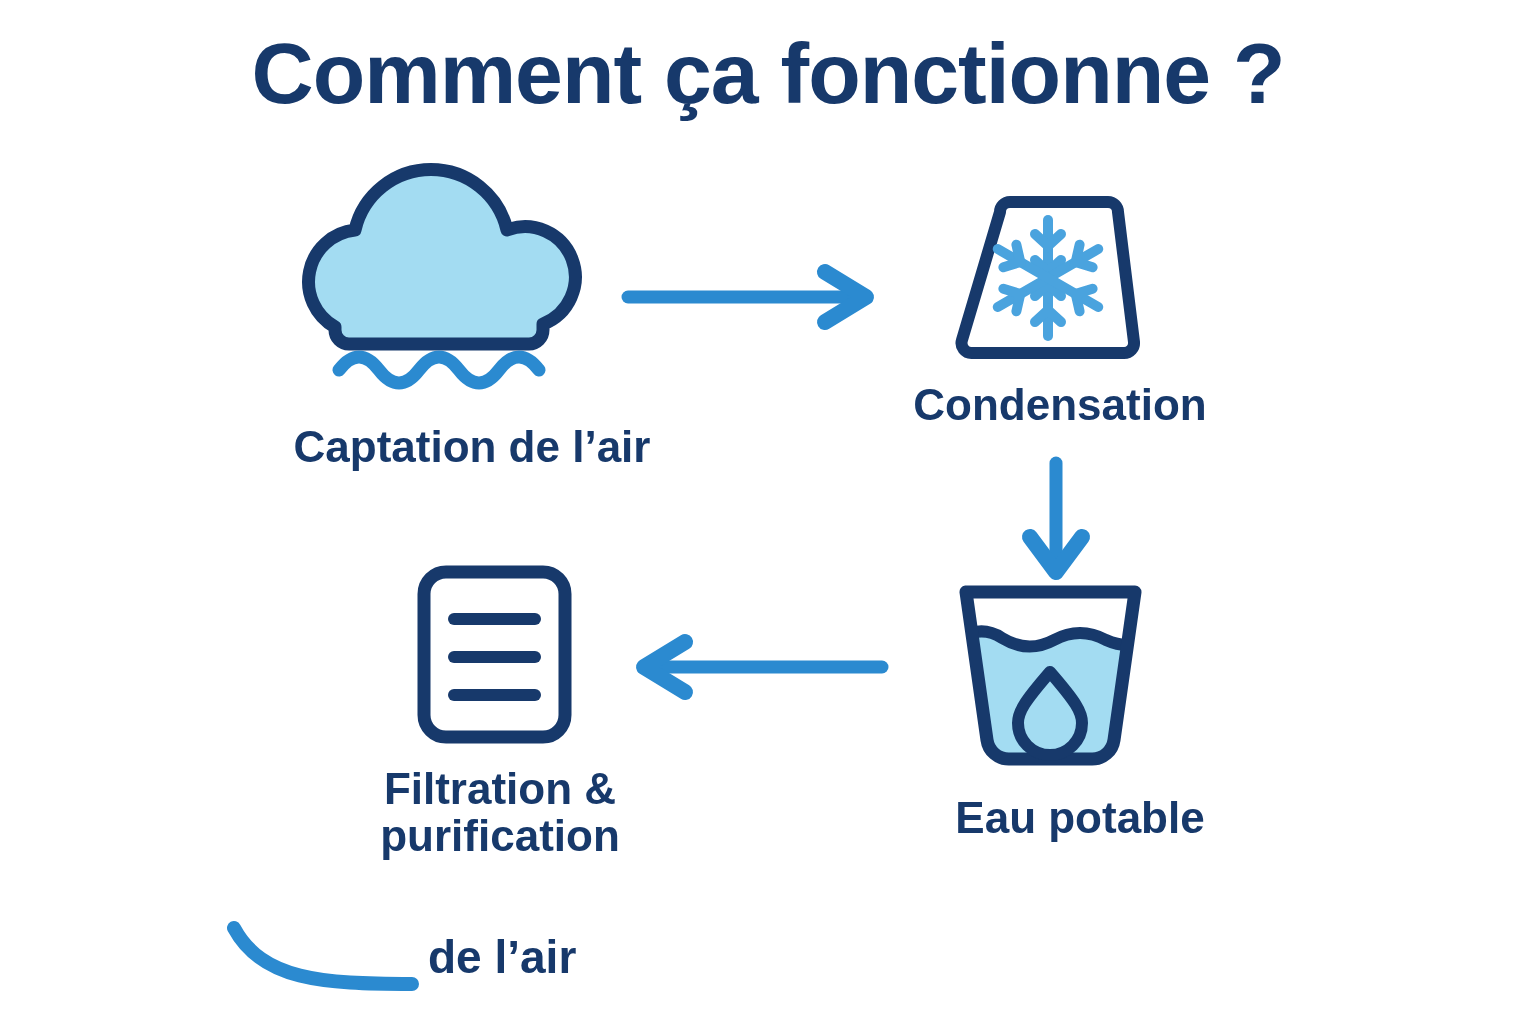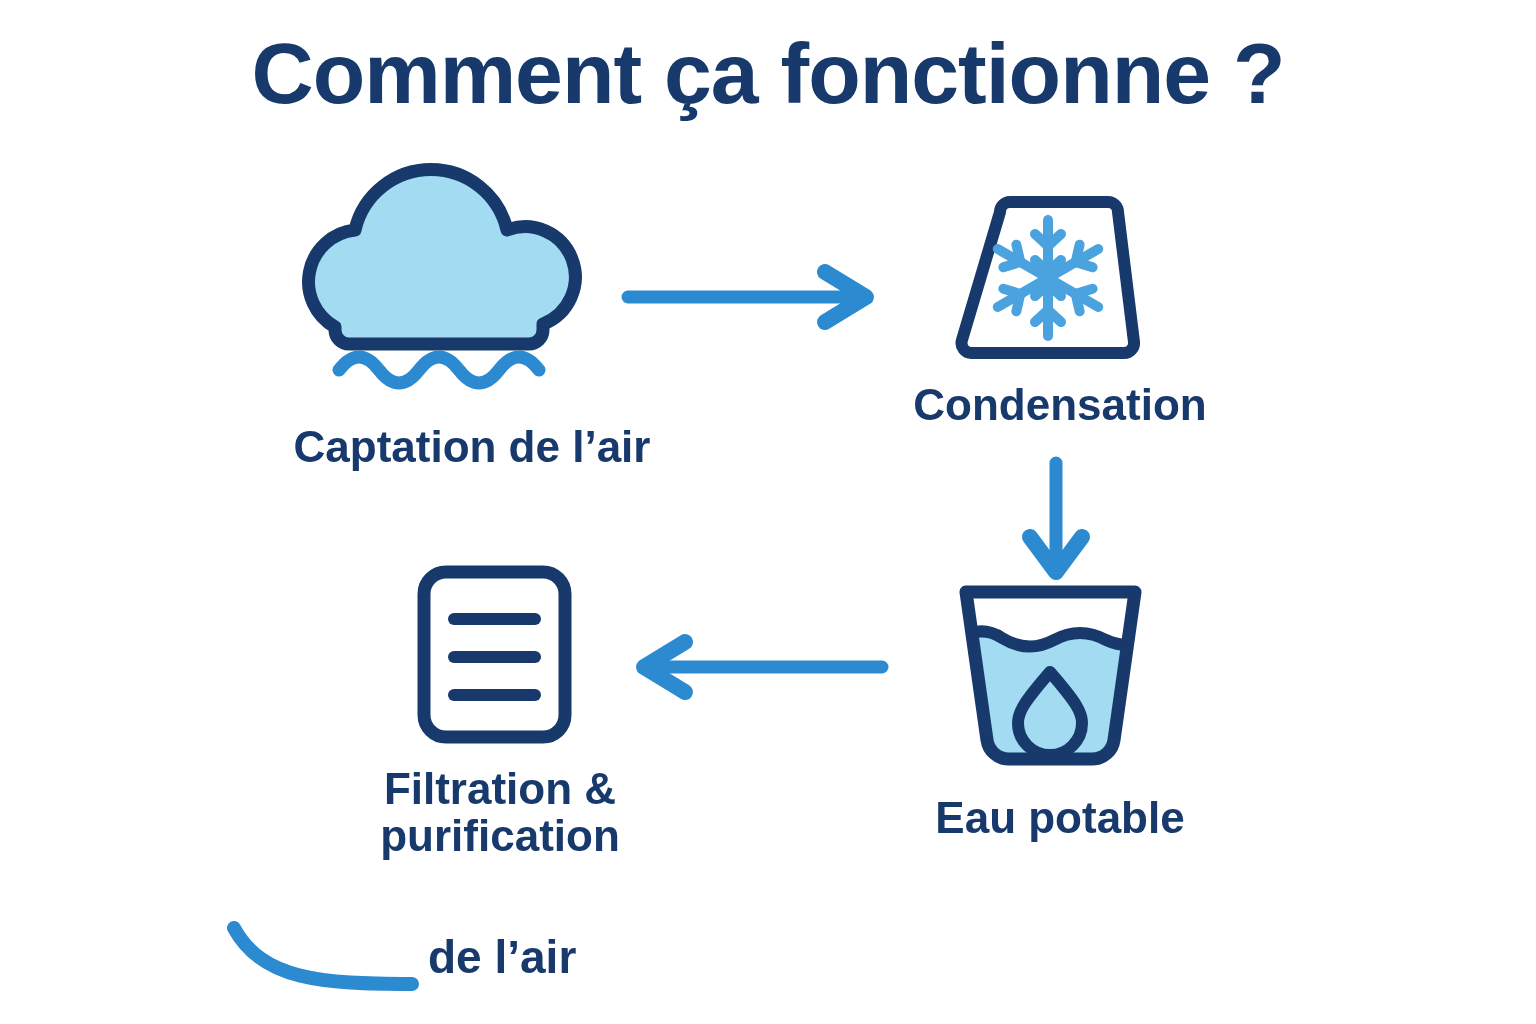--- a/index.html
+++ b/index.html
@@ -56,21 +56,21 @@
     top: 424px;
     width: 660px;
   }
   .label-condensation {
     left: 790px;
     top: 382px;
     width: 540px;
     text-align: center;
   }
   .label-eau {
-    left: 830px;
+    left: 850px;
     top: 795px;
     width: 460px;
   }
   .label-filtration {
     left: 230px;
     top: 766px;
     width: 540px;
   }
 
   

